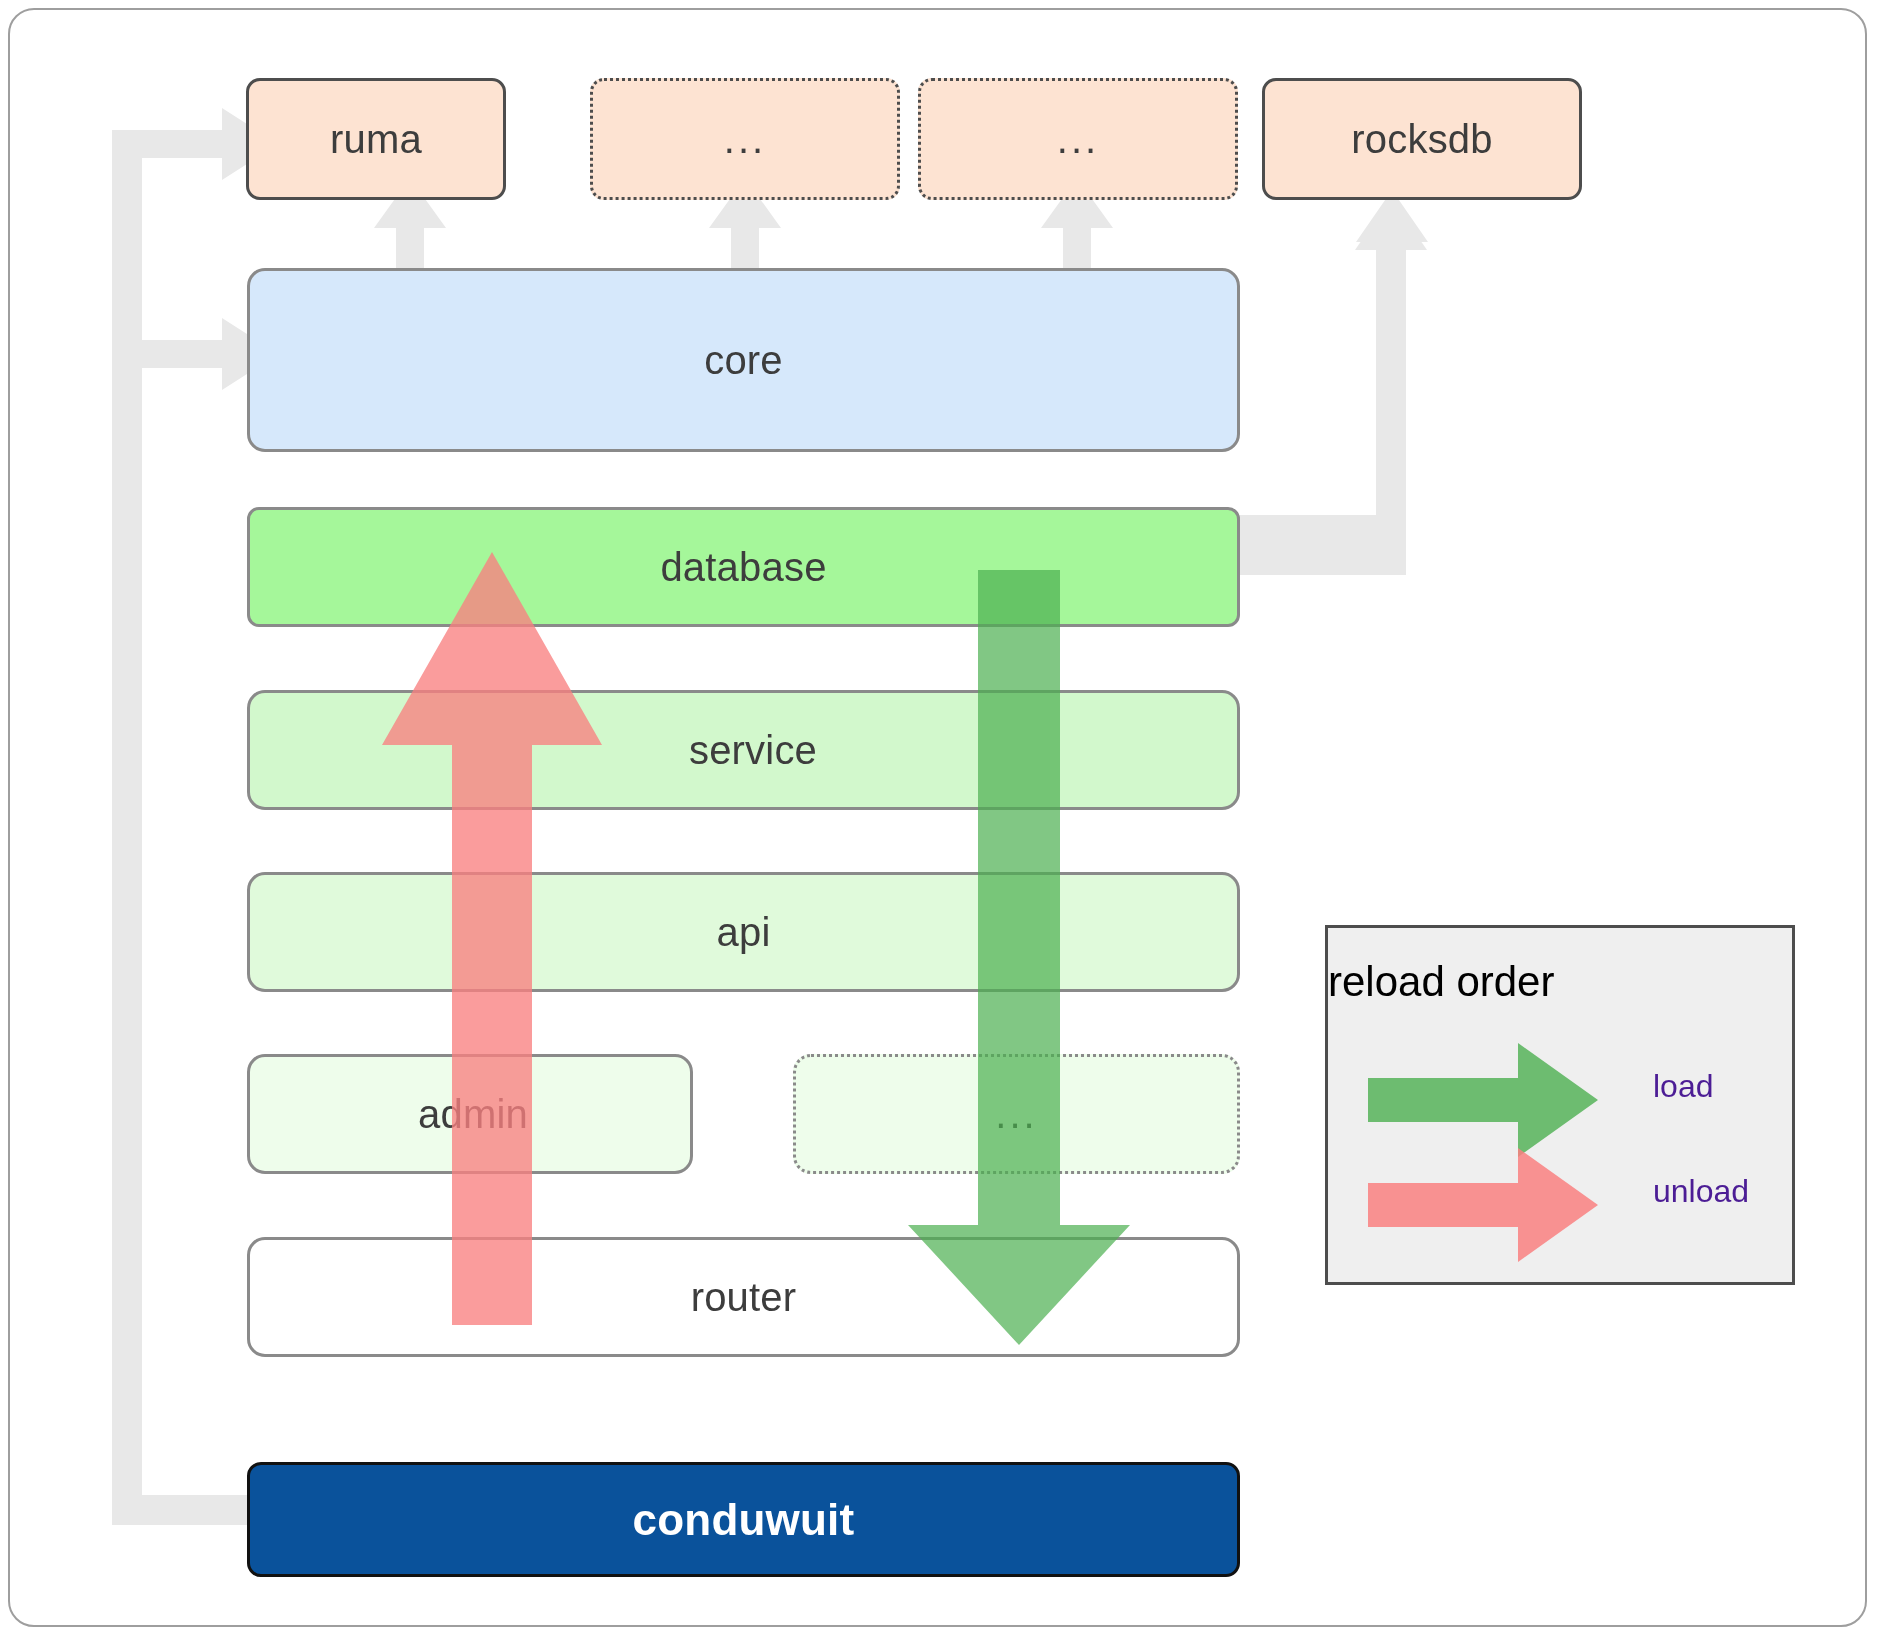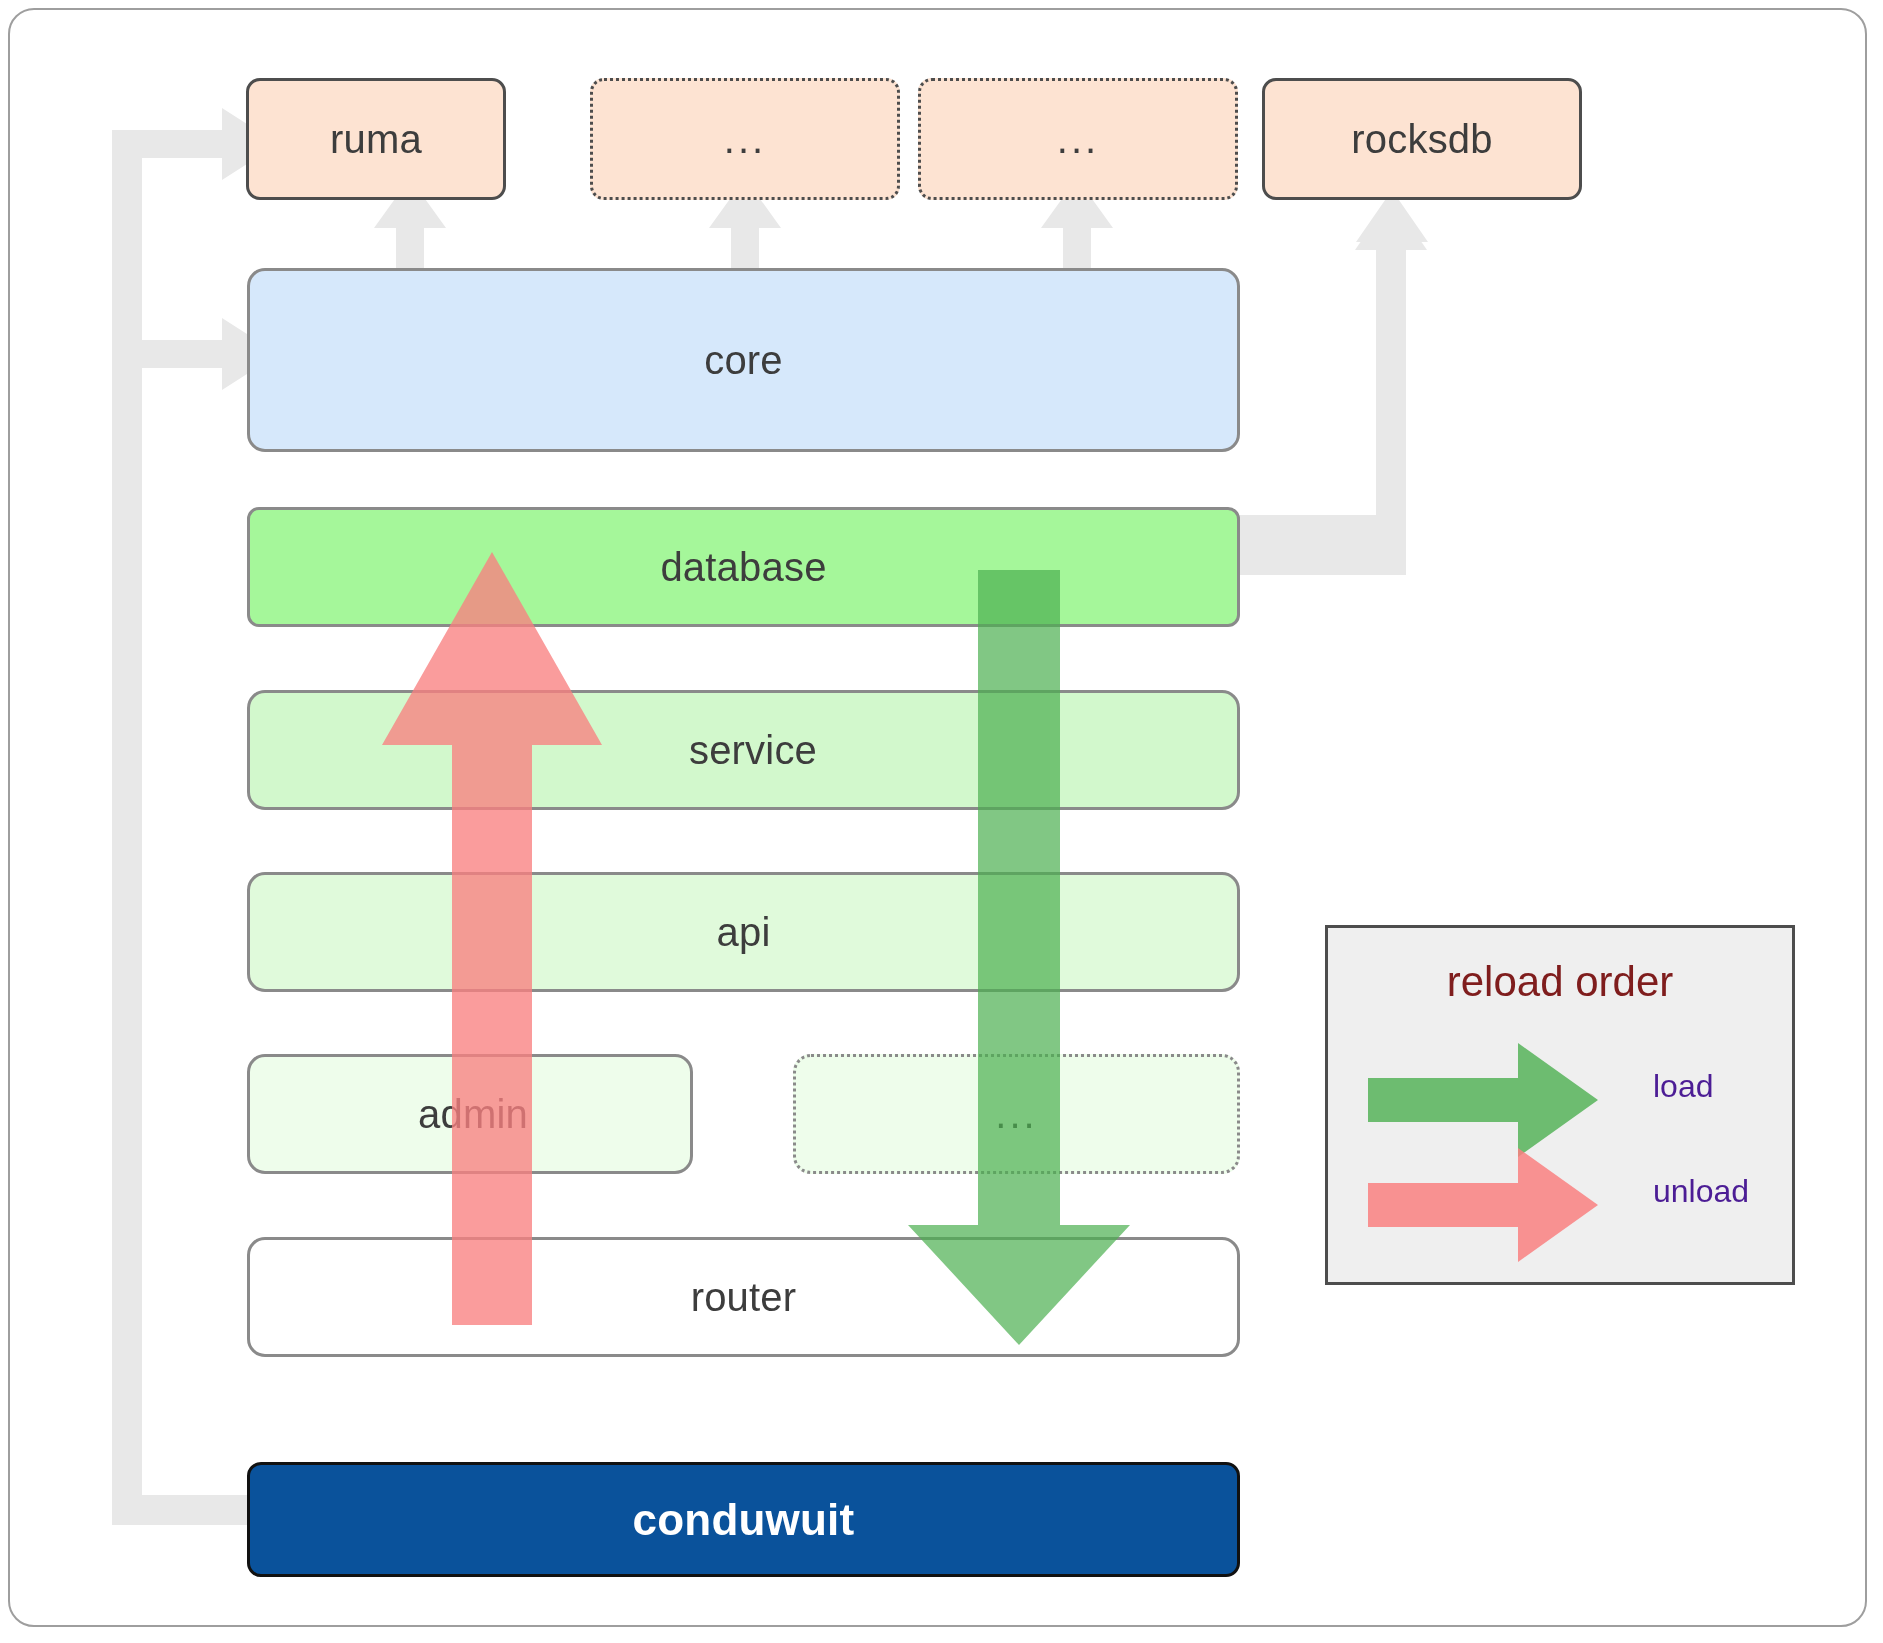--- a/index.html
+++ b/index.html
@@ -106,23 +106,23 @@
     height: 360px;
     background: #efefef;
     border: 3px solid #4d4d4d;
     box-sizing: border-box;
   }
   .legend-title {
     position: absolute;
     top: 30px;
     left: 0;
     width: 100%;
-    text-align: center;
+    text-align: left;
     font-size: 42px;
-    color: #7f1d1d;
+    color: #000000;
   }
   .legend-label {
     position: absolute;
     font-size: 32px;
     color: #4c1d95;
   }
   .legend-label.load { left: 325px; top: 140px; }
   .legend-label.unload { left: 325px; top: 245px; }
   .flow-svg { position: absolute; left: 0; top: 0; }
 </style>

